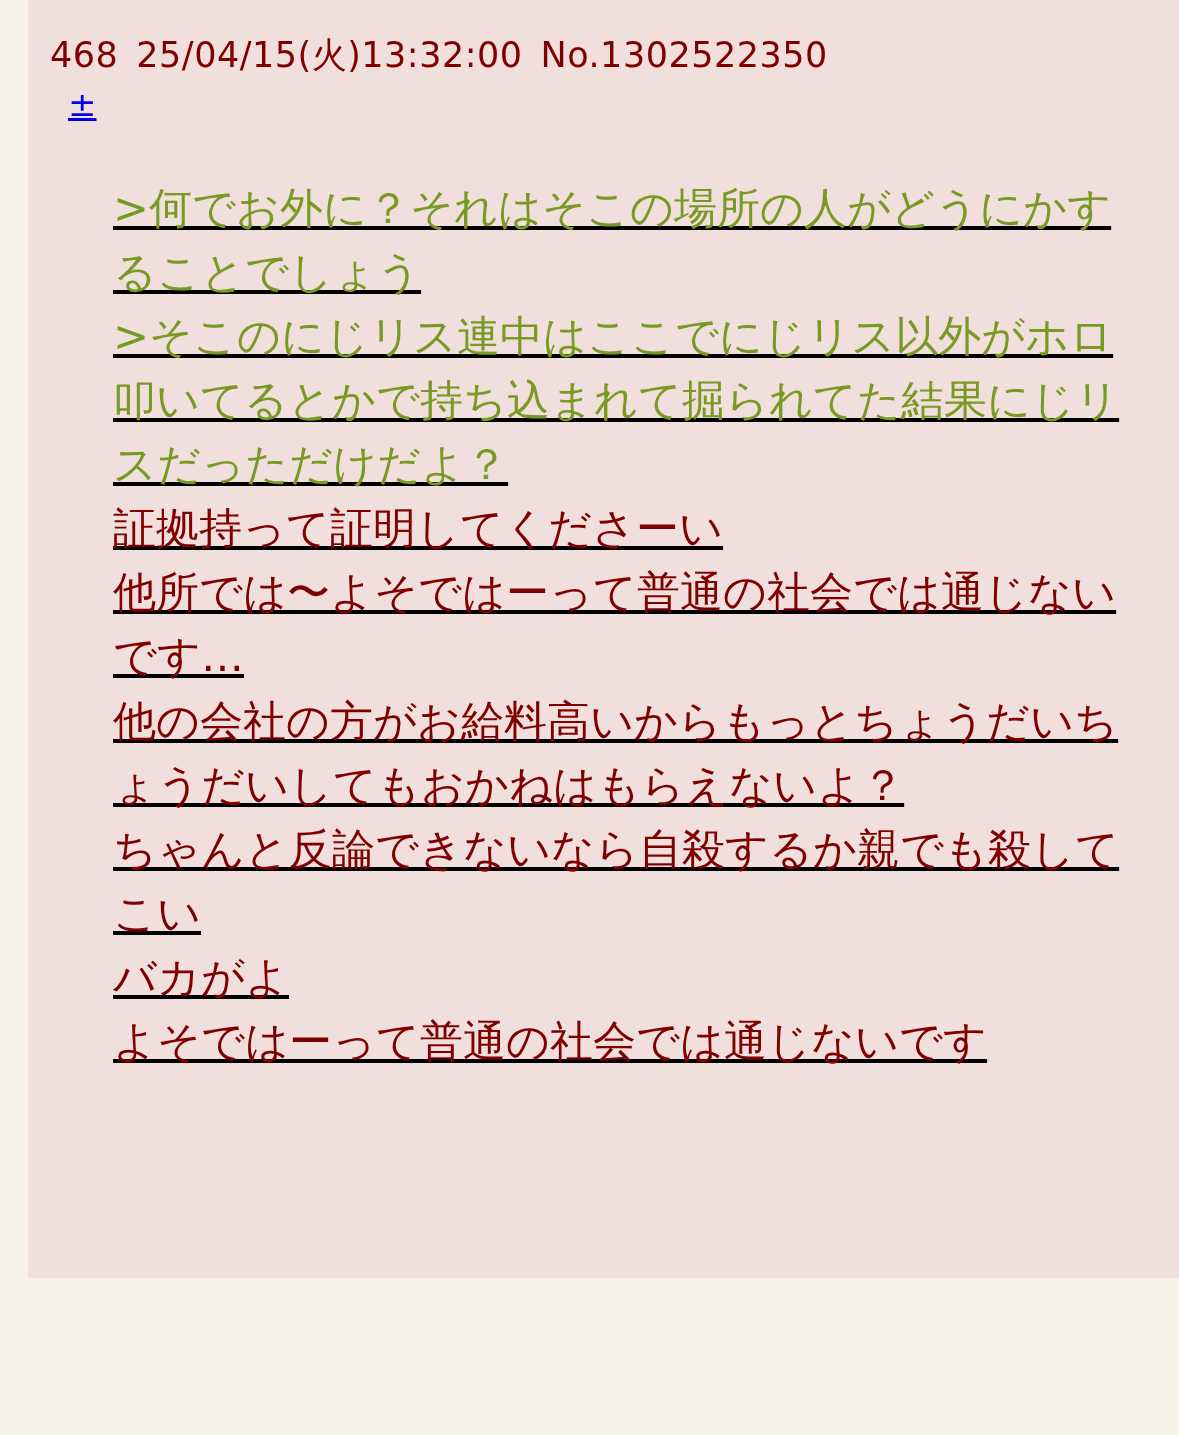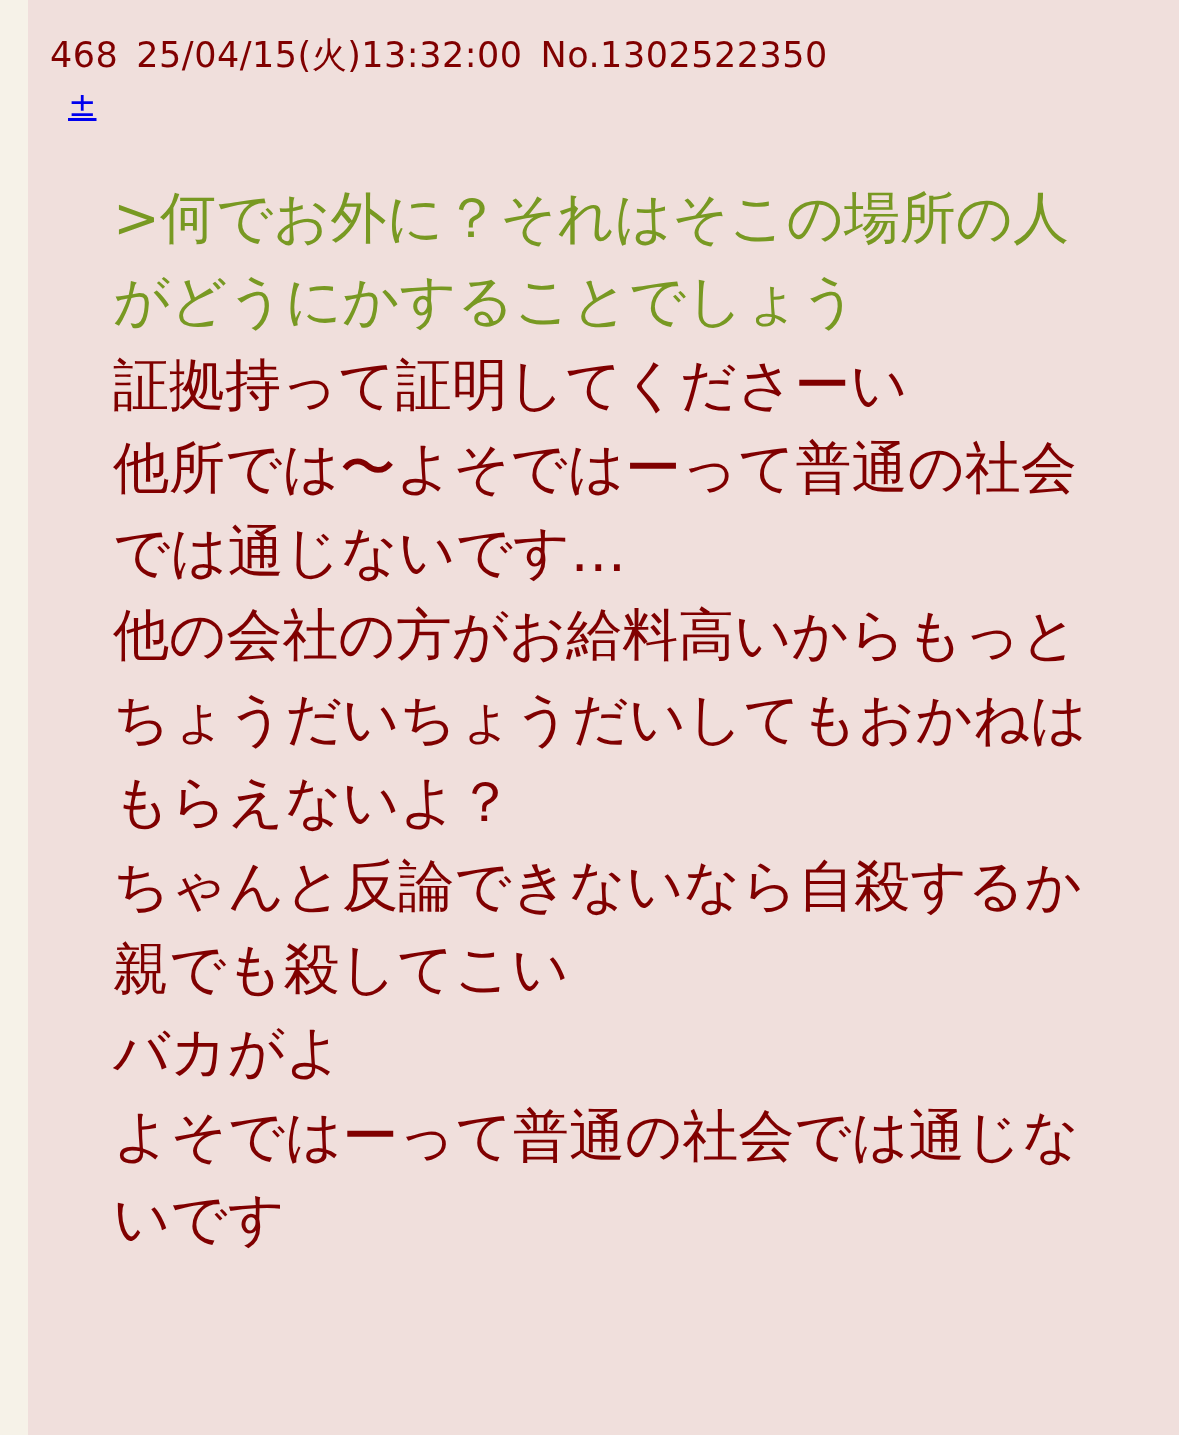--- a/index.html
+++ b/index.html
@@ -11,24 +11,25 @@
     width: 1179px;
     height: 1435px;
     font-family: "DejaVu Sans", "Liberation Sans", sans-serif;
     overflow: hidden;
   }
   .post {
     position: absolute;
     left: 28px;
     top: 0;
     width: 1151px;
-    height: 1435px;
+    height: 1278px;
     background: #f0dfdc;
     box-sizing: border-box;
     padding: 24px 4px 0 0;
+    text-decoration: underline;
   }
   .post-header {
     font-size: 35px;
     line-height: 1.2;
     color: #800000;
     padding: 10px 0 0 22px;
     white-space: nowrap;
     letter-spacing: 0.5px;
   }
   .post-header .num,
@@ -46,21 +47,21 @@
     font-size: 34px;
     color: #0000ee;
     text-decoration: underline;
     cursor: pointer;
     display: inline-block;
   }
 
   .post-body {
     margin-top: 52px;
     padding: 0 55px 0 85px;
-    font-size: 56px;
+    font-size: 43px;
     line-height: 1.49;
     color: #800000;
     word-break: break-word;
   }
   .line {
     display: block;
     white-space: pre-wrap;
   }
   .line.quote {
     color: #789922;
@@ -74,20 +75,21 @@
   <div class="post-header">
     <span class="num">468</span><span class="date">25/04/15(火)13:32:00</span><span class="id">No.1302522350</span>
   </div>
 
   <div class="plus-row">
     <a class="plus-link">±</a>
   </div>
 
   <div class="post-body">
     <span class="line quote">&gt;何でお外に？それはそこの場所の人がどうにかすることでしょう</span>
+    <span class="line quote">&gt;そこのにじリス連中はここでにじリス以外がホロ叩いてるとかで持ち込まれて掘られてた結果にじリスだっただけだよ？</span>
     <span class="line">証拠持って証明してくださーい</span>
     <span class="line">他所では〜よそではーって普通の社会では通じないです…</span>
     <span class="line">他の会社の方がお給料高いからもっとちょうだいちょうだいしてもおかねはもらえないよ？</span>
     <span class="line">ちゃんと反論できないなら自殺するか親でも殺してこい</span>
     <span class="line">バカがよ</span>
     <span class="line">よそではーって普通の社会では通じないです</span>
   </div>
 
 </div>
 

